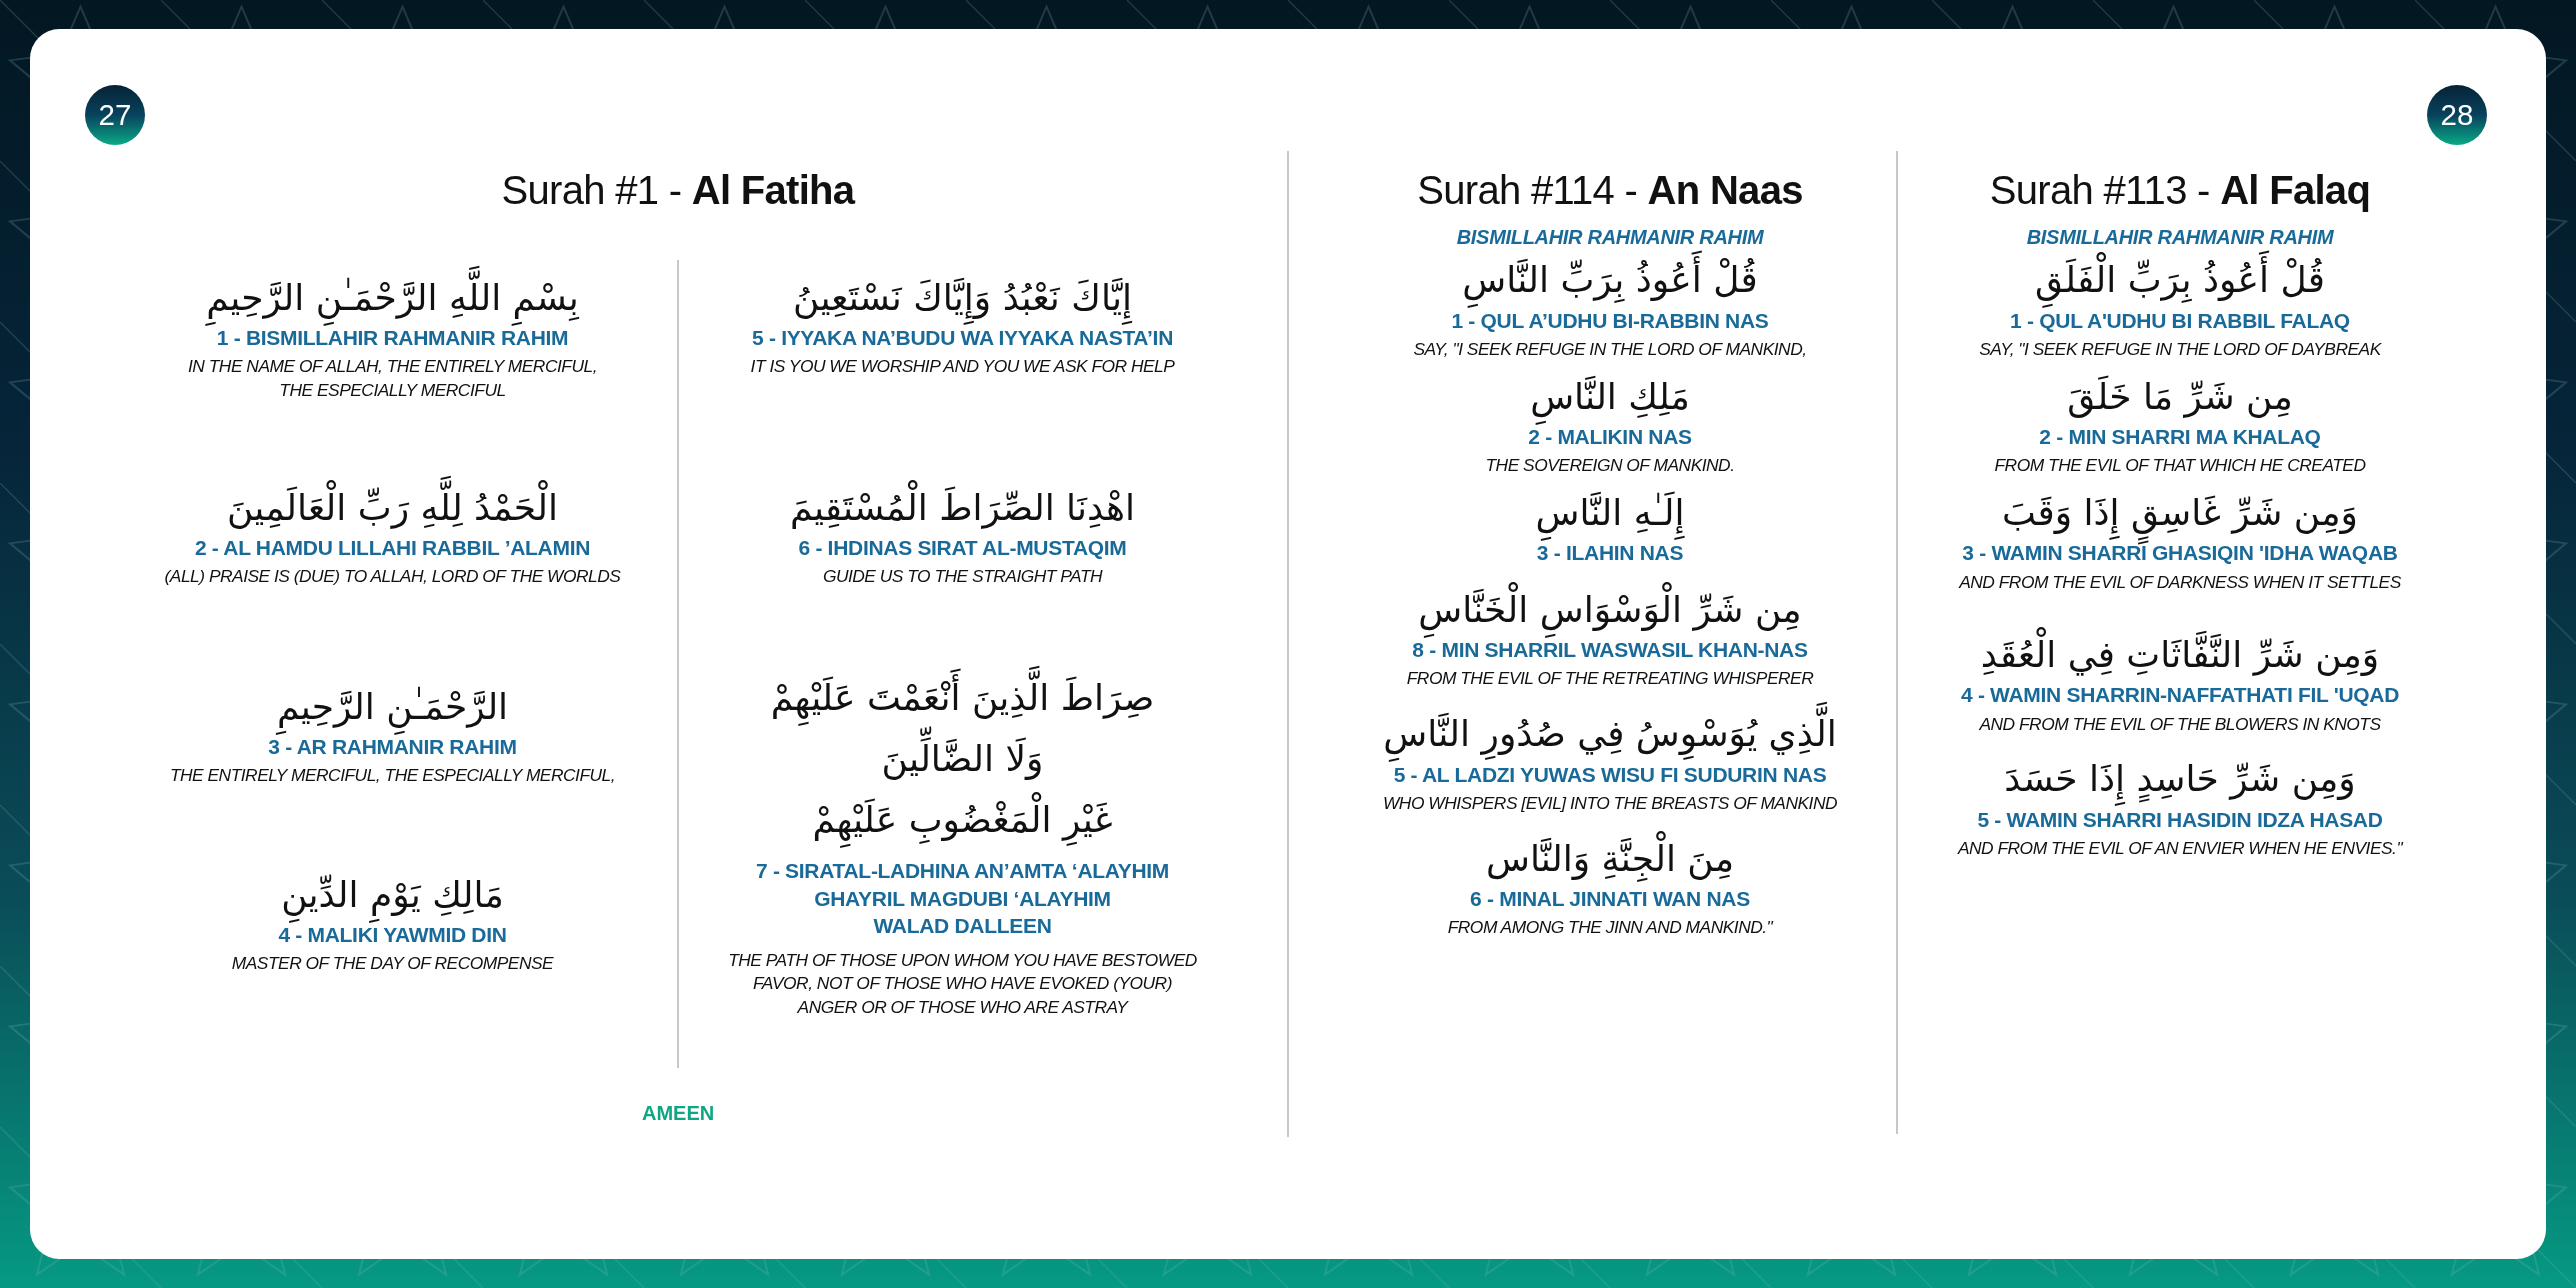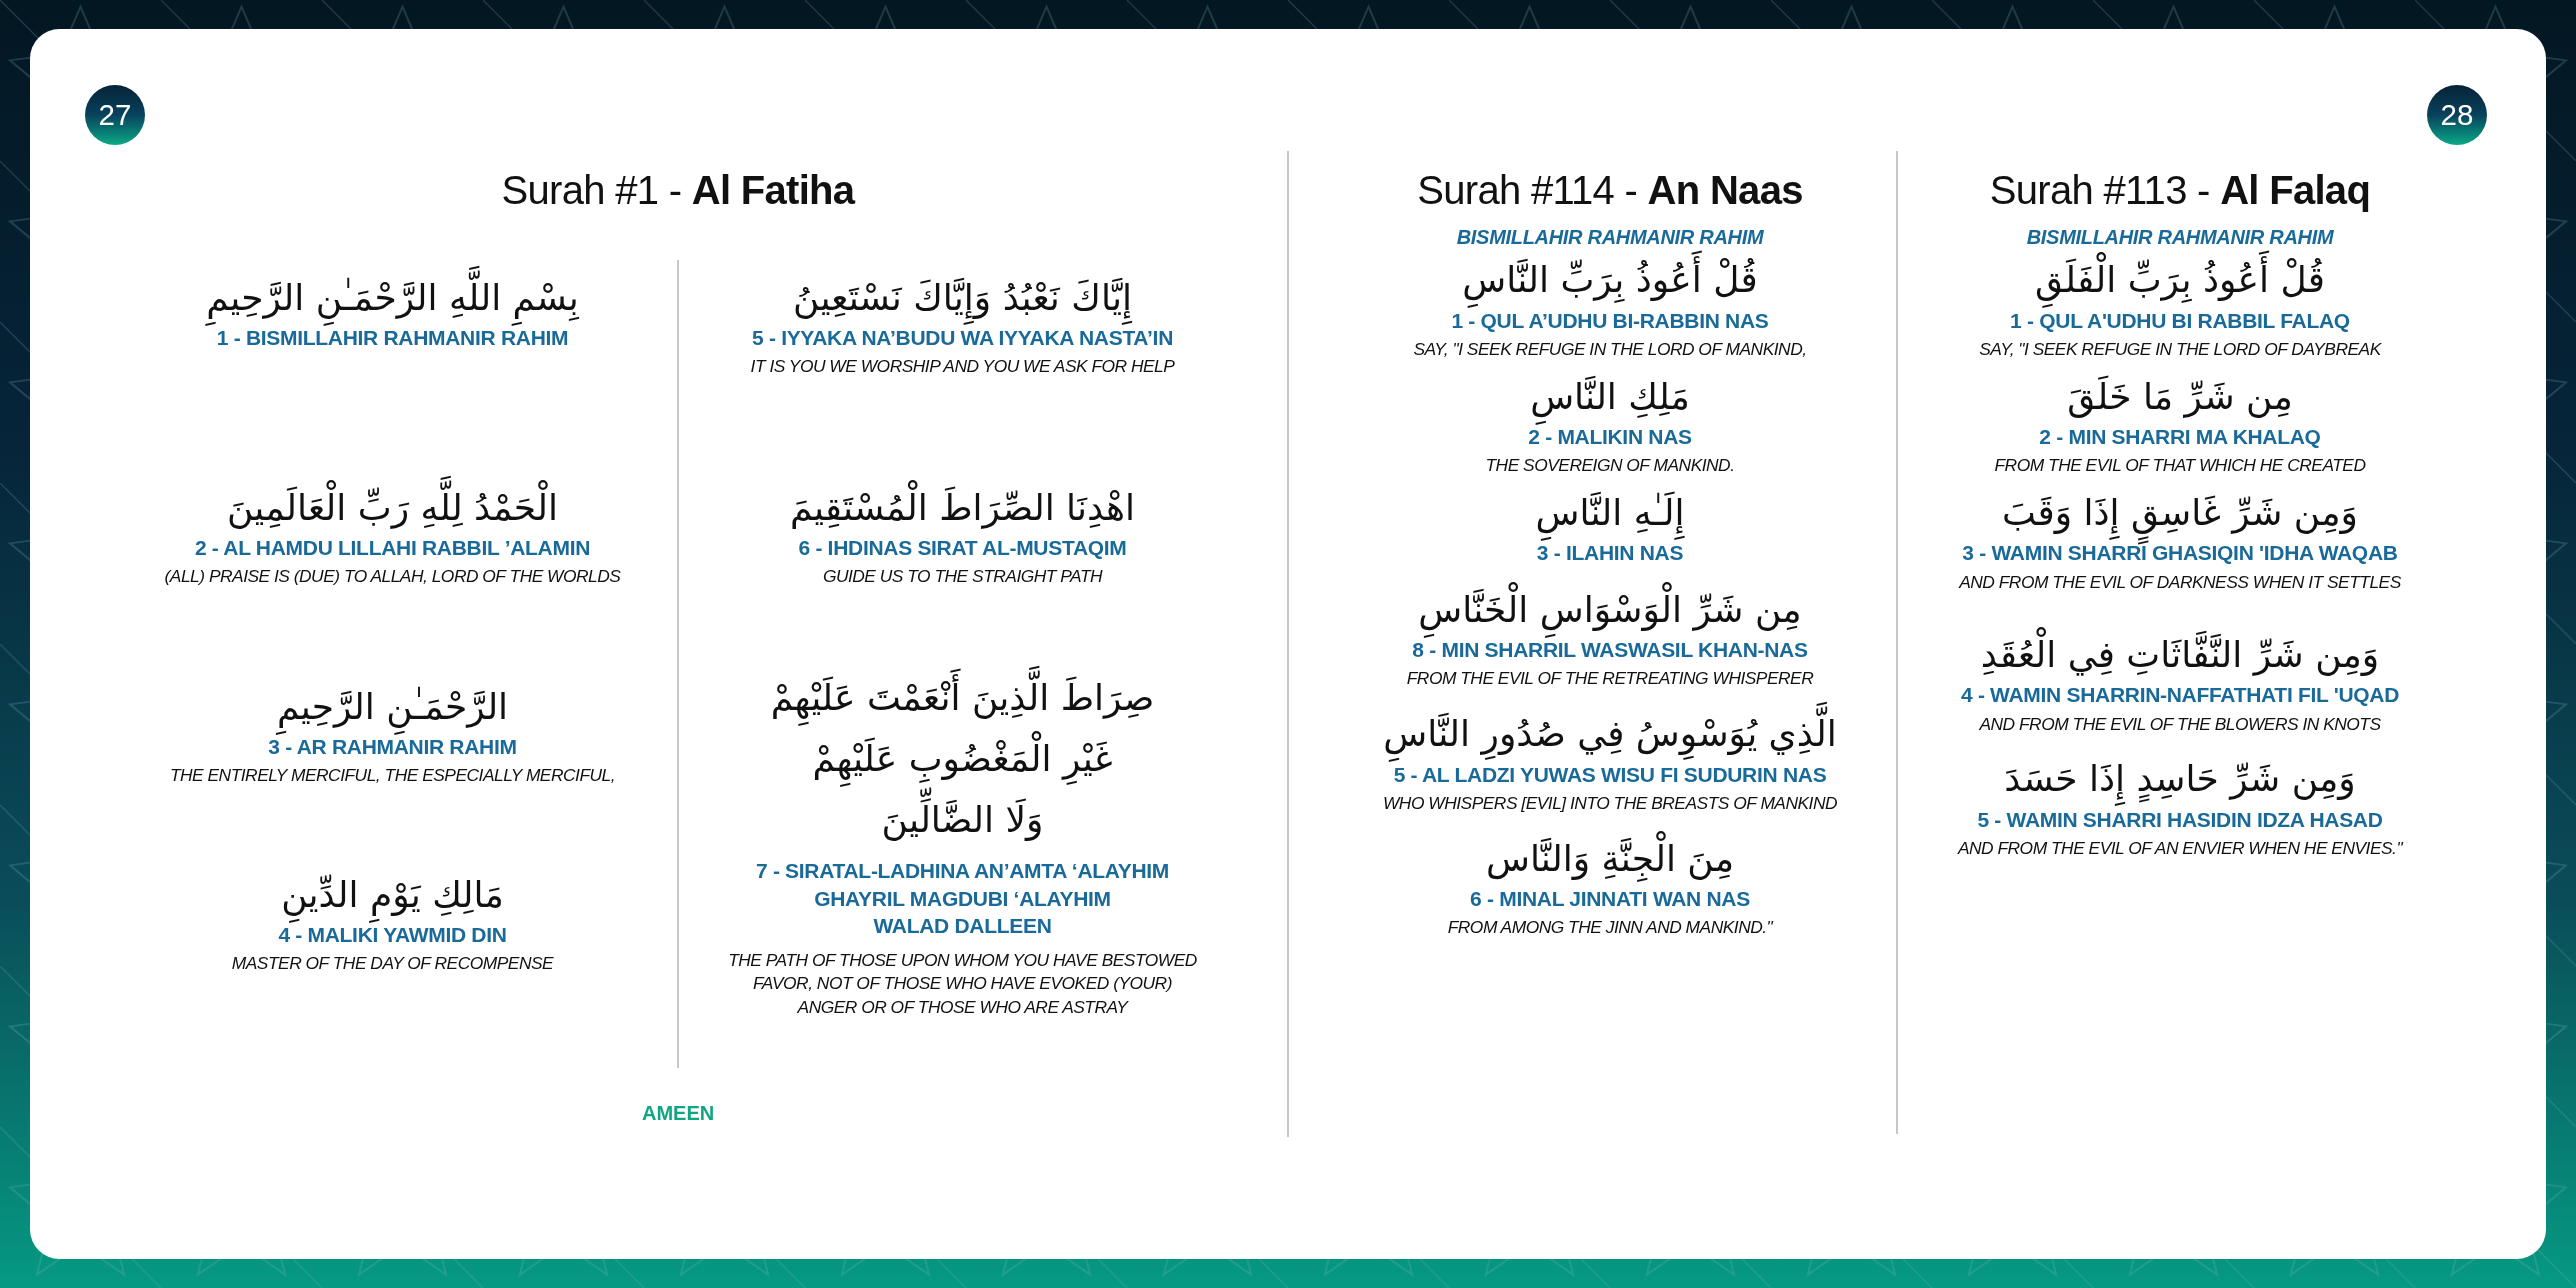--- a/index.html
+++ b/index.html
@@ -45,20 +45,21 @@
 <div class="divider" style="left:1287px;top:151px;height:986px;"></div>
 <div class="divider" style="left:1896px;top:151px;height:983px;"></div>
 
 <div class="col" style="left:376px;top:168px;width:604px;">
   <div class="surah-title"><span>Surah #1 - </span><b>Al Fatiha</b></div>
 </div>
 
 <div class="col" style="left:134px;top:272px;width:517px;">
   <div class="arabic">بِسْمِ اللَّهِ الرَّحْمَـٰنِ الرَّحِيمِ</div>
   <div class="translit">1 - BISMILLAHIR RAHMANIR RAHIM</div>
+  <div class="meaning"><span>IN THE NAME OF ALLAH, THE ENTIRELY MERCIFUL,</span><br><span>THE ESPECIALLY MERCIFUL</span></div>
 </div>
 <div class="col" style="left:134px;top:482px;width:517px;">
   <div class="arabic">الْحَمْدُ لِلَّهِ رَبِّ الْعَالَمِينَ</div>
   <div class="translit">2 - AL HAMDU LILLAHI RABBIL ’ALAMIN</div>
   <div class="meaning">(ALL) PRAISE IS (DUE) TO ALLAH, LORD OF THE WORLDS</div>
 </div>
 <div class="col" style="left:134px;top:681px;width:517px;">
   <div class="arabic">الرَّحْمَـٰنِ الرَّحِيمِ</div>
   <div class="translit">3 - AR RAHMANIR RAHIM</div>
   <div class="meaning">THE ENTIRELY MERCIFUL, THE ESPECIALLY MERCIFUL,</div>
@@ -74,22 +75,22 @@
   <div class="translit">5 - IYYAKA NA’BUDU WA IYYAKA NASTA’IN</div>
   <div class="meaning">IT IS YOU WE WORSHIP AND YOU WE ASK FOR HELP</div>
 </div>
 <div class="col" style="left:704px;top:482px;width:517px;">
   <div class="arabic">اهْدِنَا الصِّرَاطَ الْمُسْتَقِيمَ</div>
   <div class="translit">6 - IHDINAS SIRAT AL-MUSTAQIM</div>
   <div class="meaning">GUIDE US TO THE STRAIGHT PATH</div>
 </div>
 <div class="col" style="left:704px;top:667px;width:517px;">
   <div class="arabic" style="line-height:1.7">صِرَاطَ الَّذِينَ أَنْعَمْتَ عَلَيْهِمْ</div>
+  <div class="arabic" style="line-height:1.7">وَلَا الضَّالِّينَ</div>
   <div class="arabic" style="line-height:1.7">غَيْرِ الْمَغْضُوبِ عَلَيْهِمْ</div>
-  <div class="arabic" style="line-height:1.7">وَلَا الضَّالِّينَ</div>
   <div class="translit" style="margin-top:6.7px">7 - SIRATAL-LADHINA AN’AMTA ‘ALAYHIM</div>
   <div class="translit">GHAYRIL MAGDUBI ‘ALAYHIM</div>
   <div class="translit">WALAD DALLEEN</div>
   <div class="meaning" style="margin-top:9.4px"><span>THE PATH OF THOSE UPON WHOM YOU HAVE BESTOWED</span><br><span>FAVOR, NOT OF THOSE WHO HAVE EVOKED (YOUR)</span><br><span>ANGER OR OF THOSE WHO ARE ASTRAY</span></div>
 </div>
 
 <div class="ameen" style="left:642px;top:1102px;">AMEEN</div>
 
 <div class="col" style="left:1315px;top:168px;width:590px;">
   <div class="surah-title"><span>Surah #114 - </span><b>An Naas</b></div>

